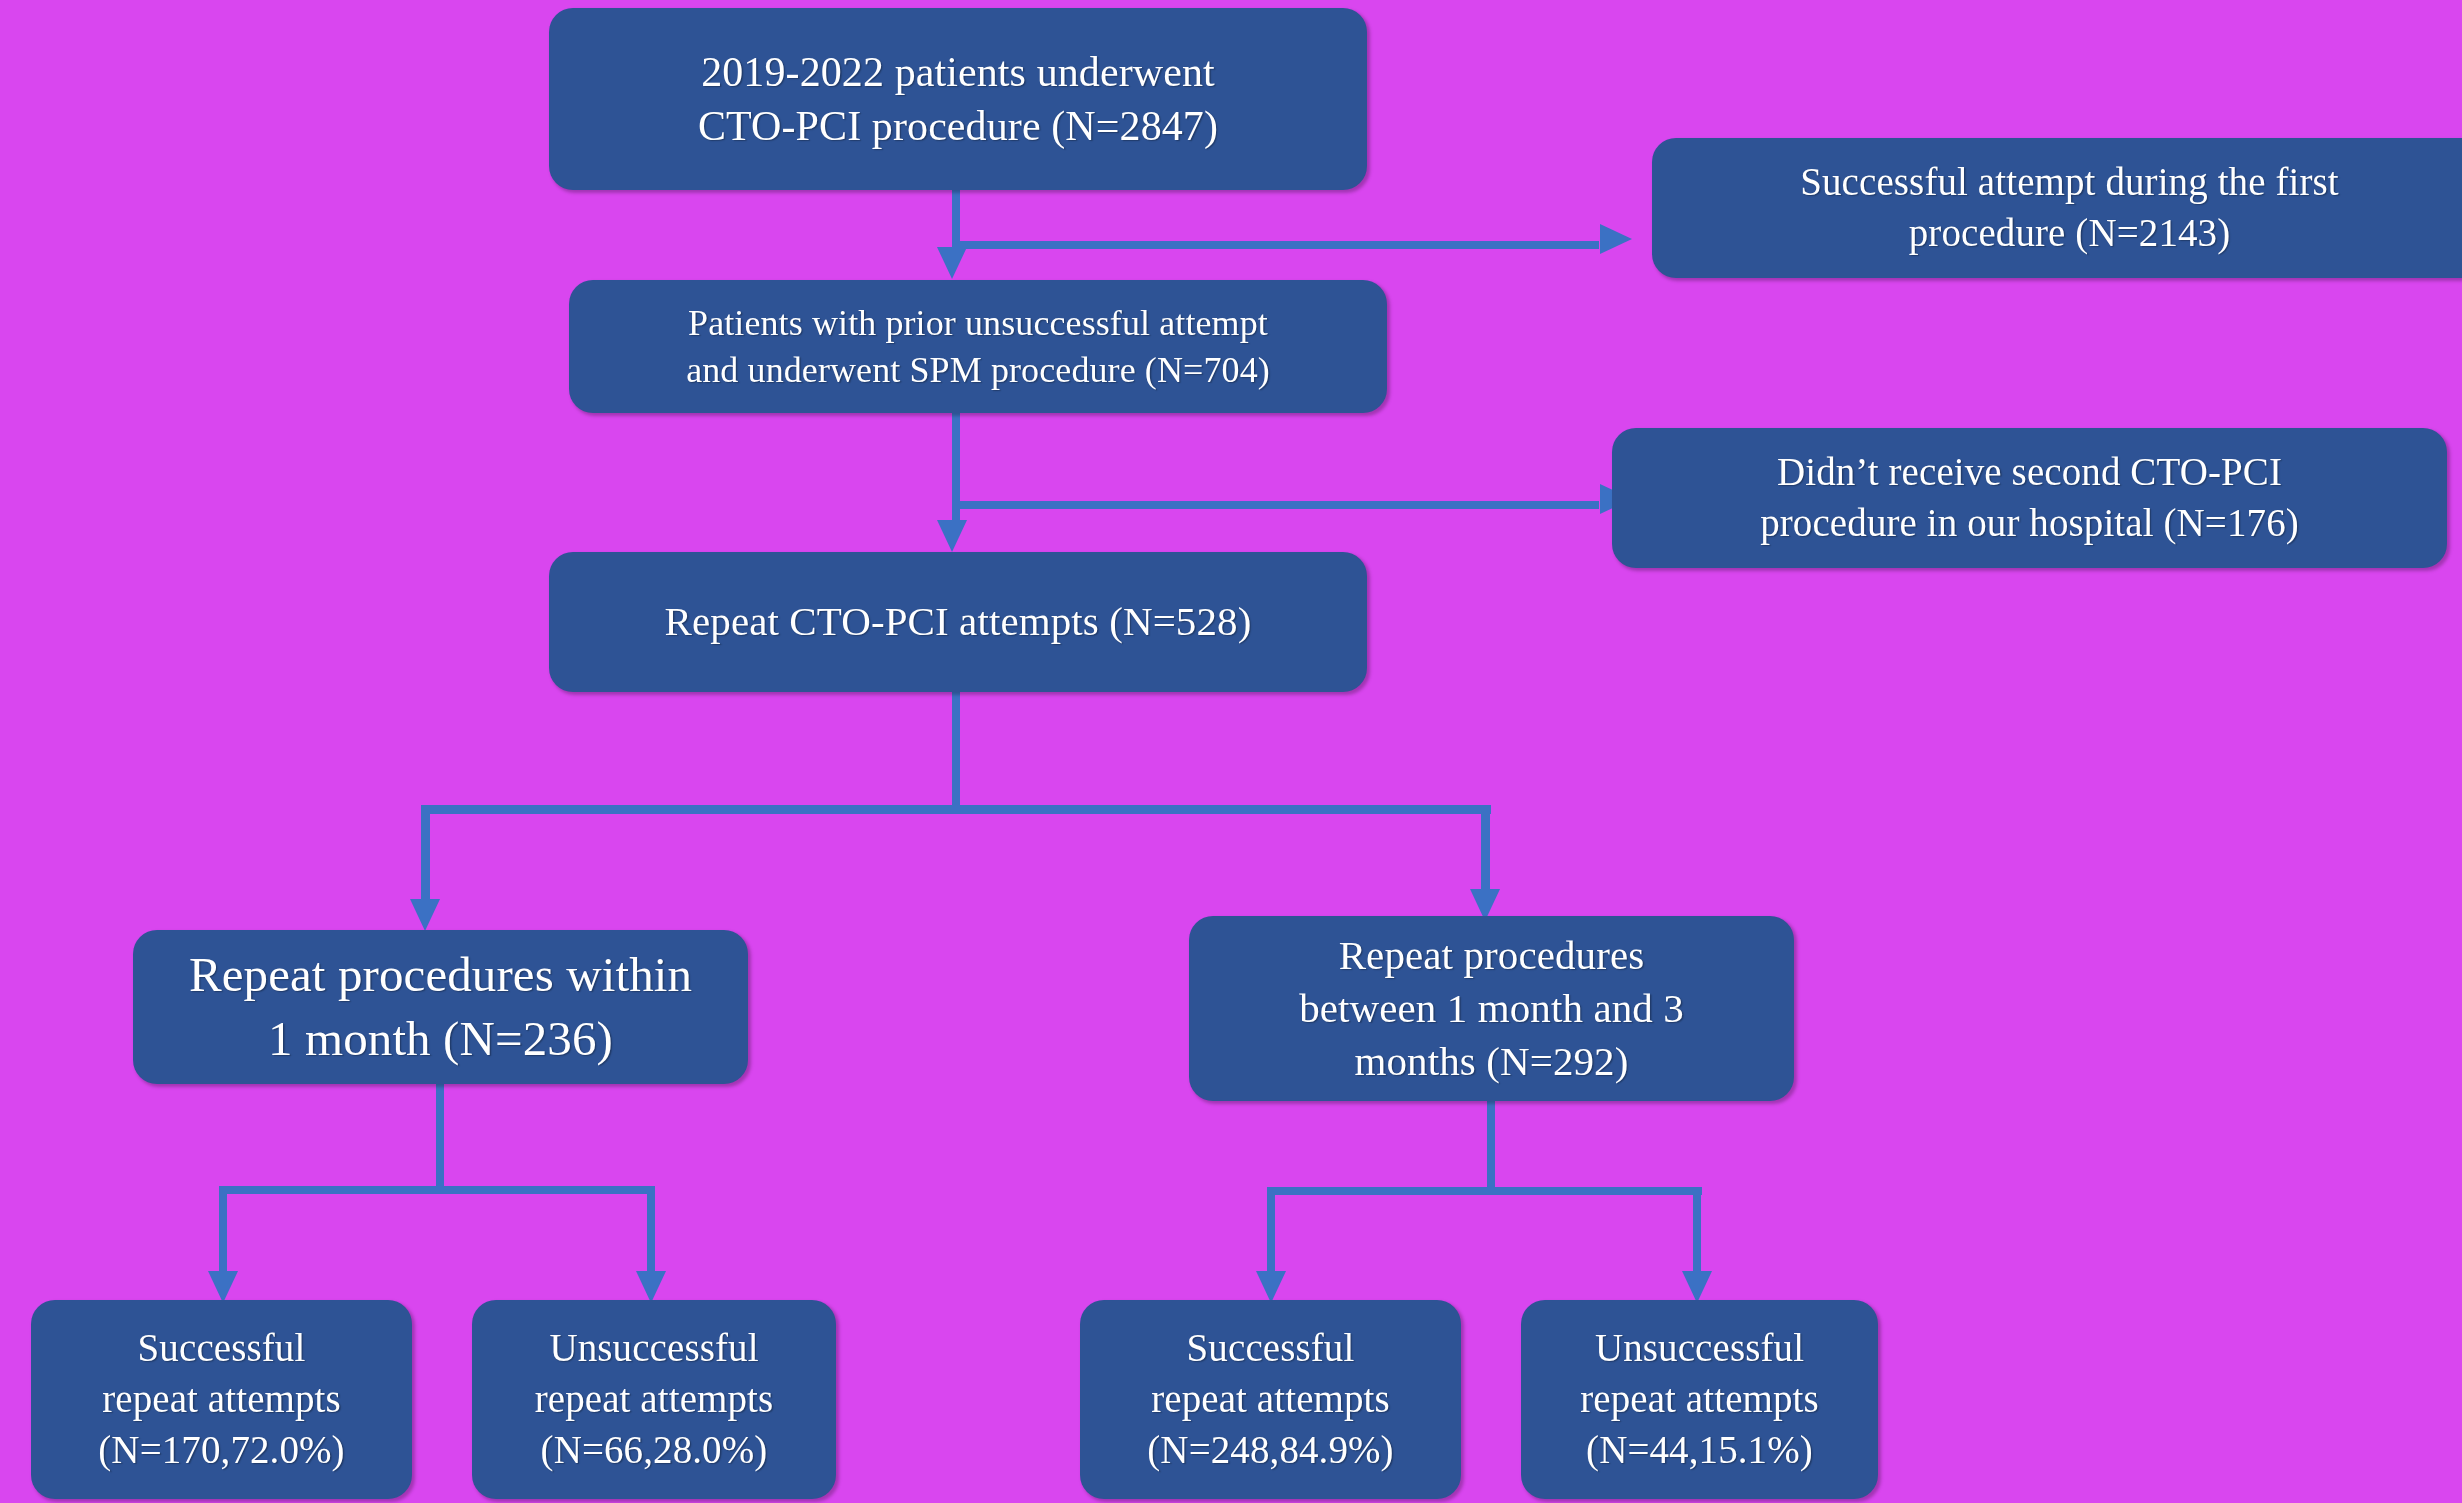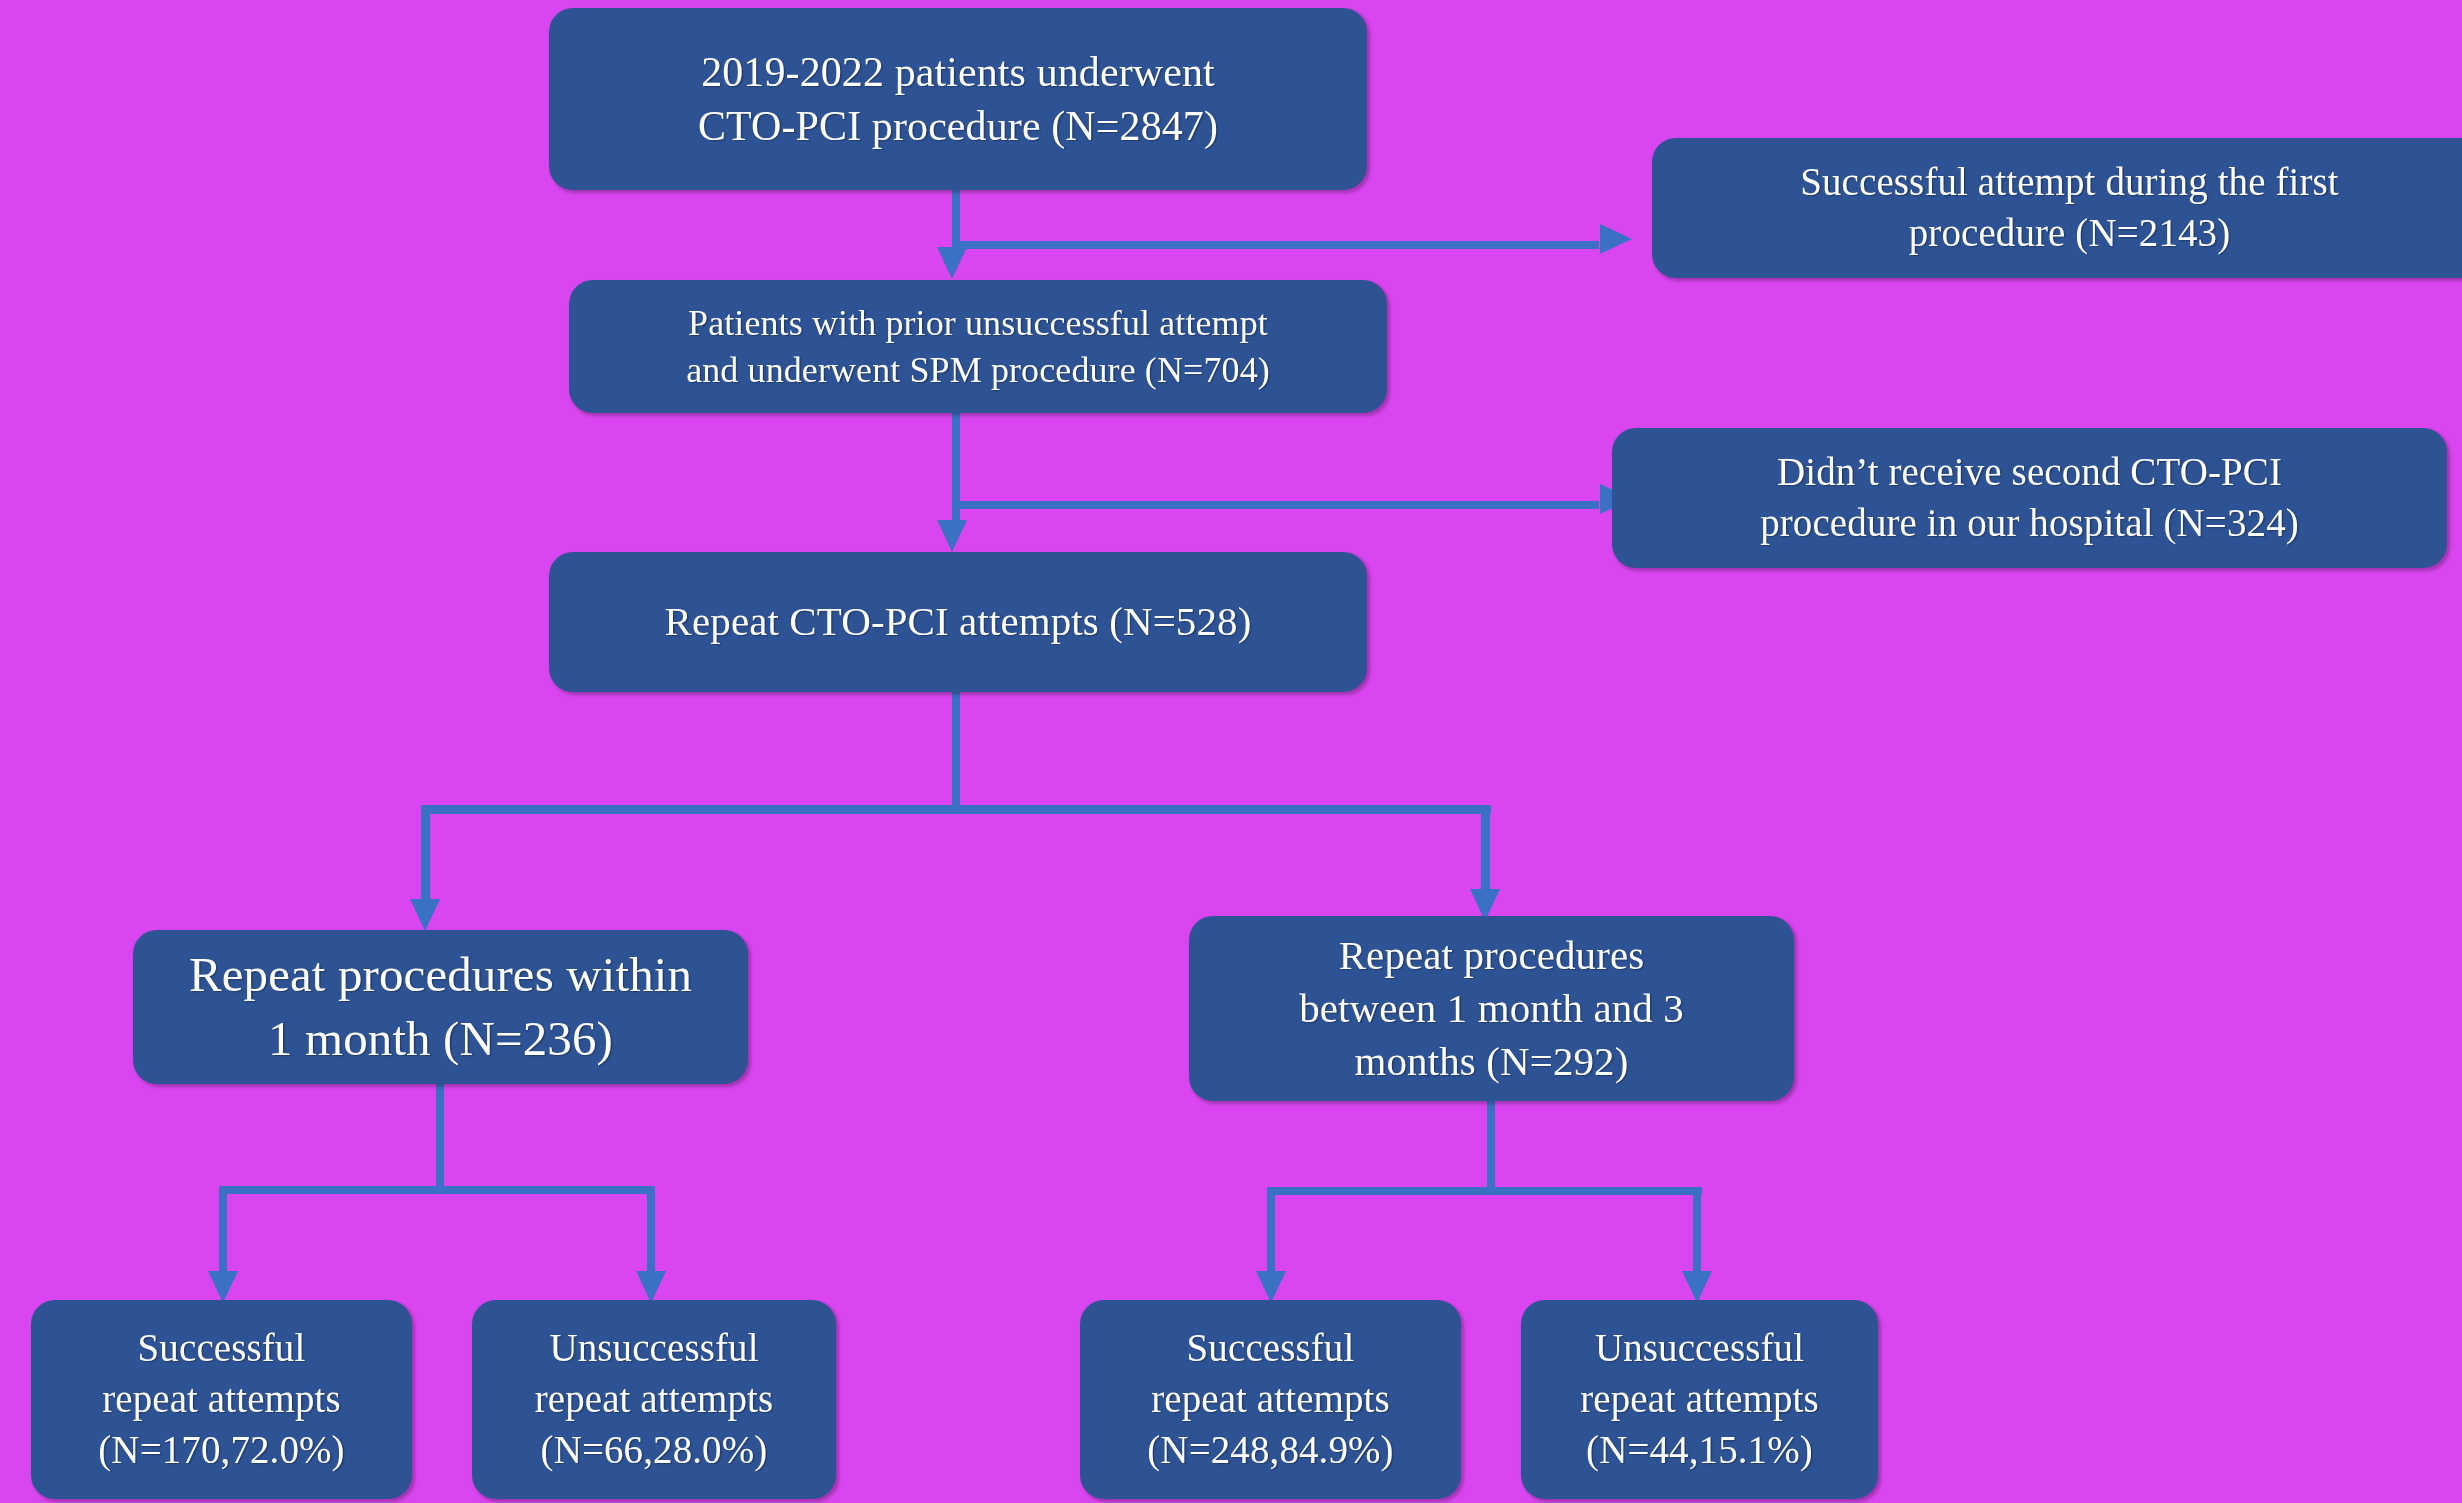--- a/index.html
+++ b/index.html
@@ -155,21 +155,21 @@
 procedure (N=2143)</span>
   </div>
 
   <div class="node" id="n-prior">
     <span class="node-text">Patients with prior unsuccessful attempt
 and underwent SPM procedure (N=704)</span>
   </div>
 
   <div class="node" id="n-nosecond">
     <span class="node-text">Didn’t receive second CTO-PCI
-procedure in our hospital (N=324)</span>
+procedure in our hospital (N=176)</span>
   </div>
 
   <div class="node" id="n-repeat">
     <span class="node-text">Repeat CTO-PCI attempts (N=528)</span>
   </div>
 
   <div class="node" id="n-within1m">
     <span class="node-text">Repeat procedures within
 1 month (N=236)</span>
   </div>

